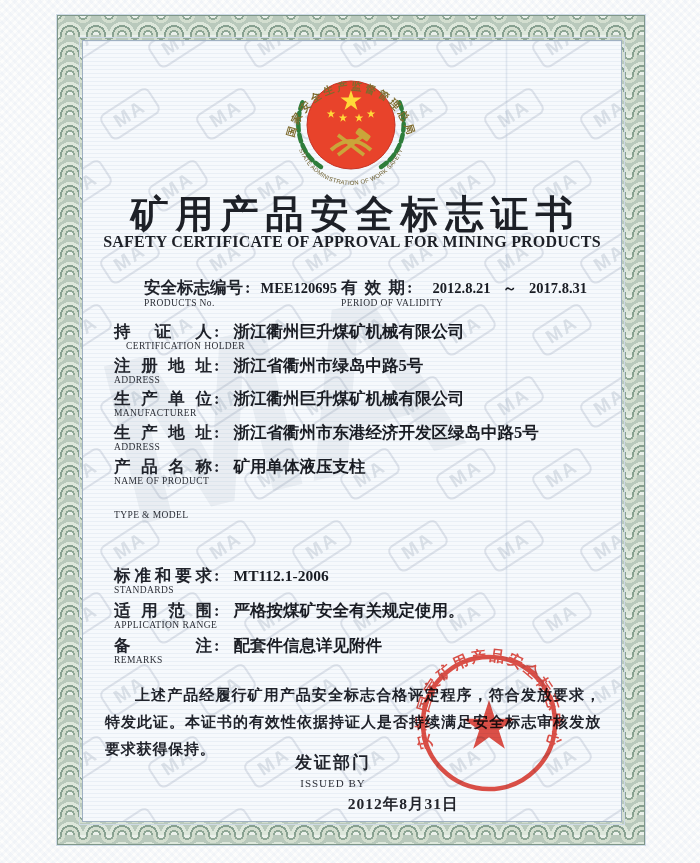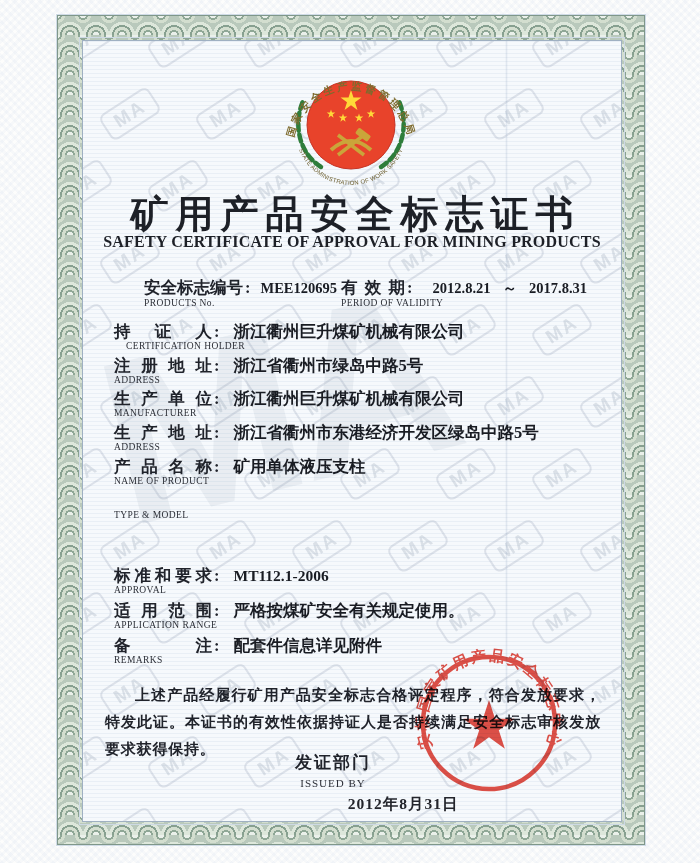--- a/index.html
+++ b/index.html
@@ -240,21 +240,21 @@
   <div class="abs fieldrow" style="top:415px;">
     <span class="zh jlabel w98">产品名称</span><span class="zh colon">:</span><span class="val">矿用单体液压支柱</span>
   </div>
   <div class="abs en" style="left:31px;top:435px;">NAME OF PRODUCT</div>
 
   <div class="abs en" style="left:31px;top:469px;">TYPE &amp; MODEL</div>
 
   <div class="abs fieldrow" style="top:524px;">
     <span class="zh jlabel w98">标准和要求</span><span class="zh colon">:</span><span class="val val-latin" style="font-size:15.5px;">MT112.1-2006</span>
   </div>
-  <div class="abs en" style="left:31px;top:544px;">APPROVAL</div>
+  <div class="abs en" style="left:31px;top:544px;">STANDARDS</div>
 
   <div class="abs fieldrow" style="top:559px;">
     <span class="zh jlabel w98">适用范围</span><span class="zh colon">:</span><span class="val">严格按煤矿安全有关规定使用。</span>
   </div>
   <div class="abs en" style="left:31px;top:579px;font-family:Liberation Serif, serif;">APPLICATION RANGE</div>
 
   <div class="abs fieldrow" style="top:594px;">
     <span class="zh jlabel w98">备注</span><span class="zh colon">:</span><span class="val">配套件信息详见附件</span>
   </div>
   <div class="abs en" style="left:31px;top:614px;">REMARKS</div>

